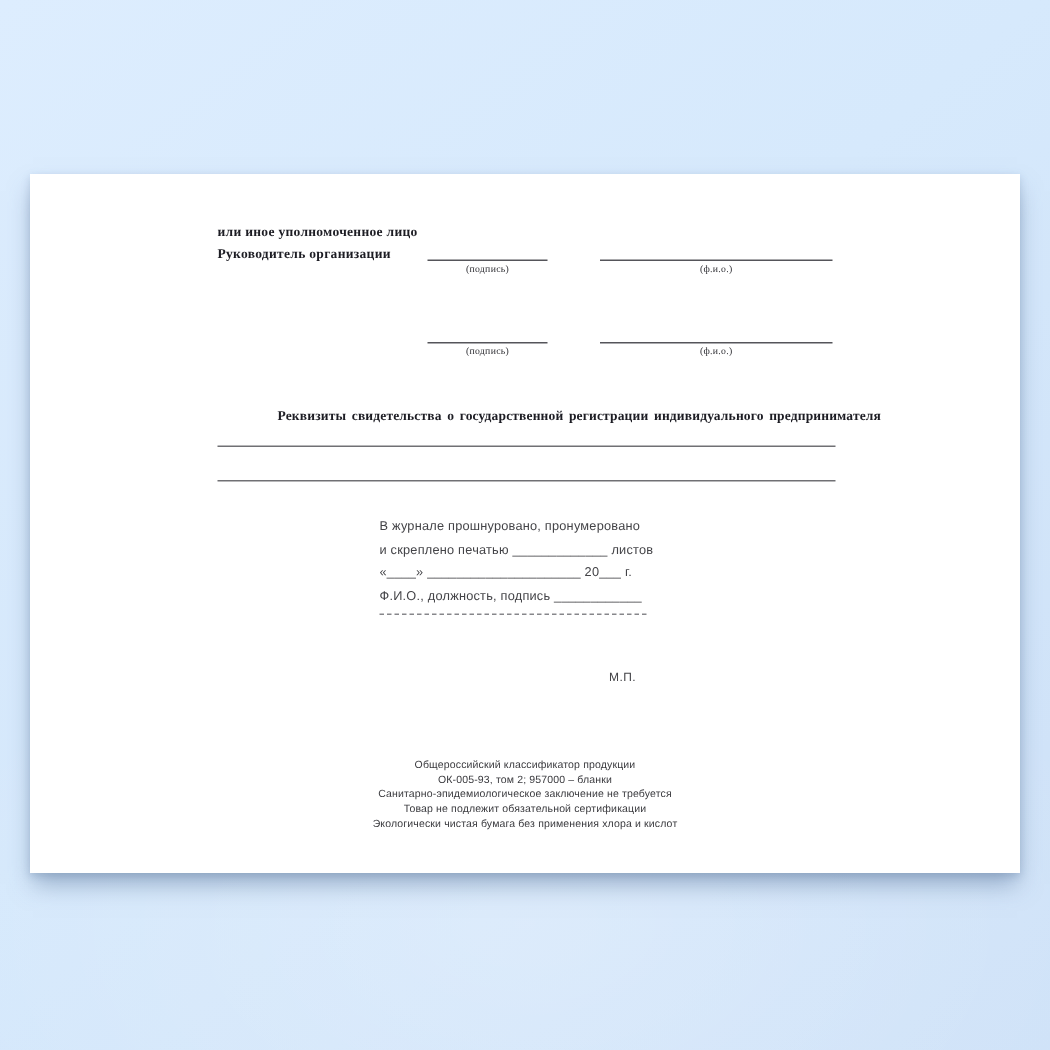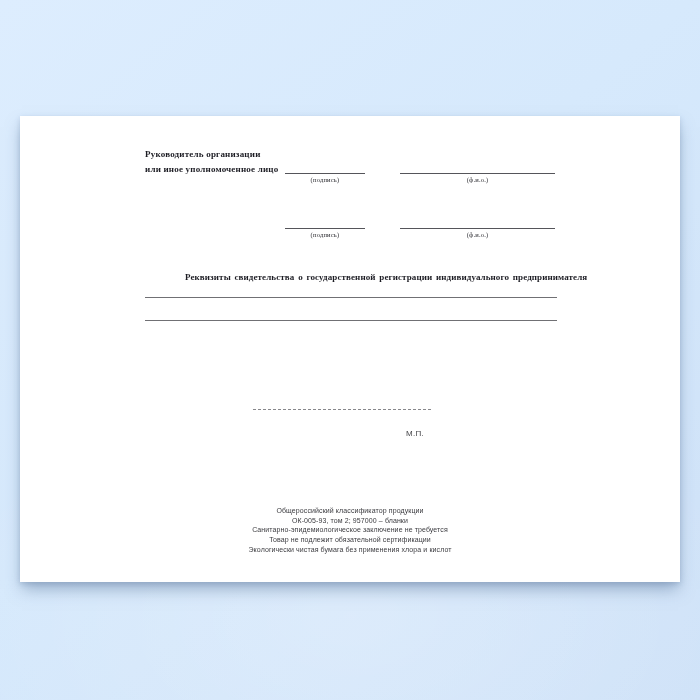--- a/index.html
+++ b/index.html
@@ -73,21 +73,21 @@
     white-space: nowrap;
   }
   .dash-rule {
     position: absolute;
     left: 233px; top: 293px;
     width: 178px;
     border-top: 1px dashed #87878b;
   }
   .stamp {
     position: absolute;
-    left: 386px; top: 313px;
+    left: 386px; top: 331px;
     font-size: 8px;
     color: #434347;
     letter-spacing: .3px;
   }
   .footer {
     position: absolute;
     left: 0; top: 390px;
     width: 660px;
     text-align: center;
     font-size: 7px;
@@ -95,22 +95,22 @@
     color: #3a3a3e;
     letter-spacing: .1px;
   }
 </style>
 </head>
 <body>
 
 <div class="paper">
 
   <div class="sig-label" style="top:31px;">
+    <div>или иное уполномоченное лицо</div>
     <div>Руководитель организации</div>
-    <div>или иное уполномоченное лицо</div>
   </div>
   <div class="field" style="left:265px; top:43px; width:80px;">
     <div class="blank"></div>
     <div class="cap">(подпись)</div>
   </div>
   <div class="field" style="left:380px; top:43px; width:155px;">
     <div class="blank"></div>
     <div class="cap">(ф.и.о.)</div>
   </div>
 
@@ -120,20 +120,26 @@
   </div>
   <div class="field" style="left:380px; top:98px; width:155px;">
     <div class="blank"></div>
     <div class="cap">(ф.и.о.)</div>
   </div>
 
   <div class="req-heading">Реквизиты свидетельства о государственной  регистрации индивидуального предпринимателя</div>
   <div class="rule rule-1"></div>
   <div class="rule rule-2"></div>
 
+  <div class="journal">
+    <div>В журнале прошнуровано, пронумеровано</div>
+    <div>и скреплено печатью _____________ листов</div>
+    <div>«____» _____________________ 20___ г.</div>
+    <div>Ф.И.О.,  должность,  подпись ____________</div>
+  </div>
   <div class="dash-rule"></div>
 
   <div class="stamp">М.П.</div>
 
   <div class="footer">
     <div>Общероссийский классификатор продукции</div>
     <div>ОК-005-93, том 2; 957000 – бланки</div>
     <div>Санитарно-эпидемиологическое заключение не требуется</div>
     <div>Товар не подлежит обязательной сертификации</div>
     <div>Экологически чистая бумага без применения хлора и кислот</div>

